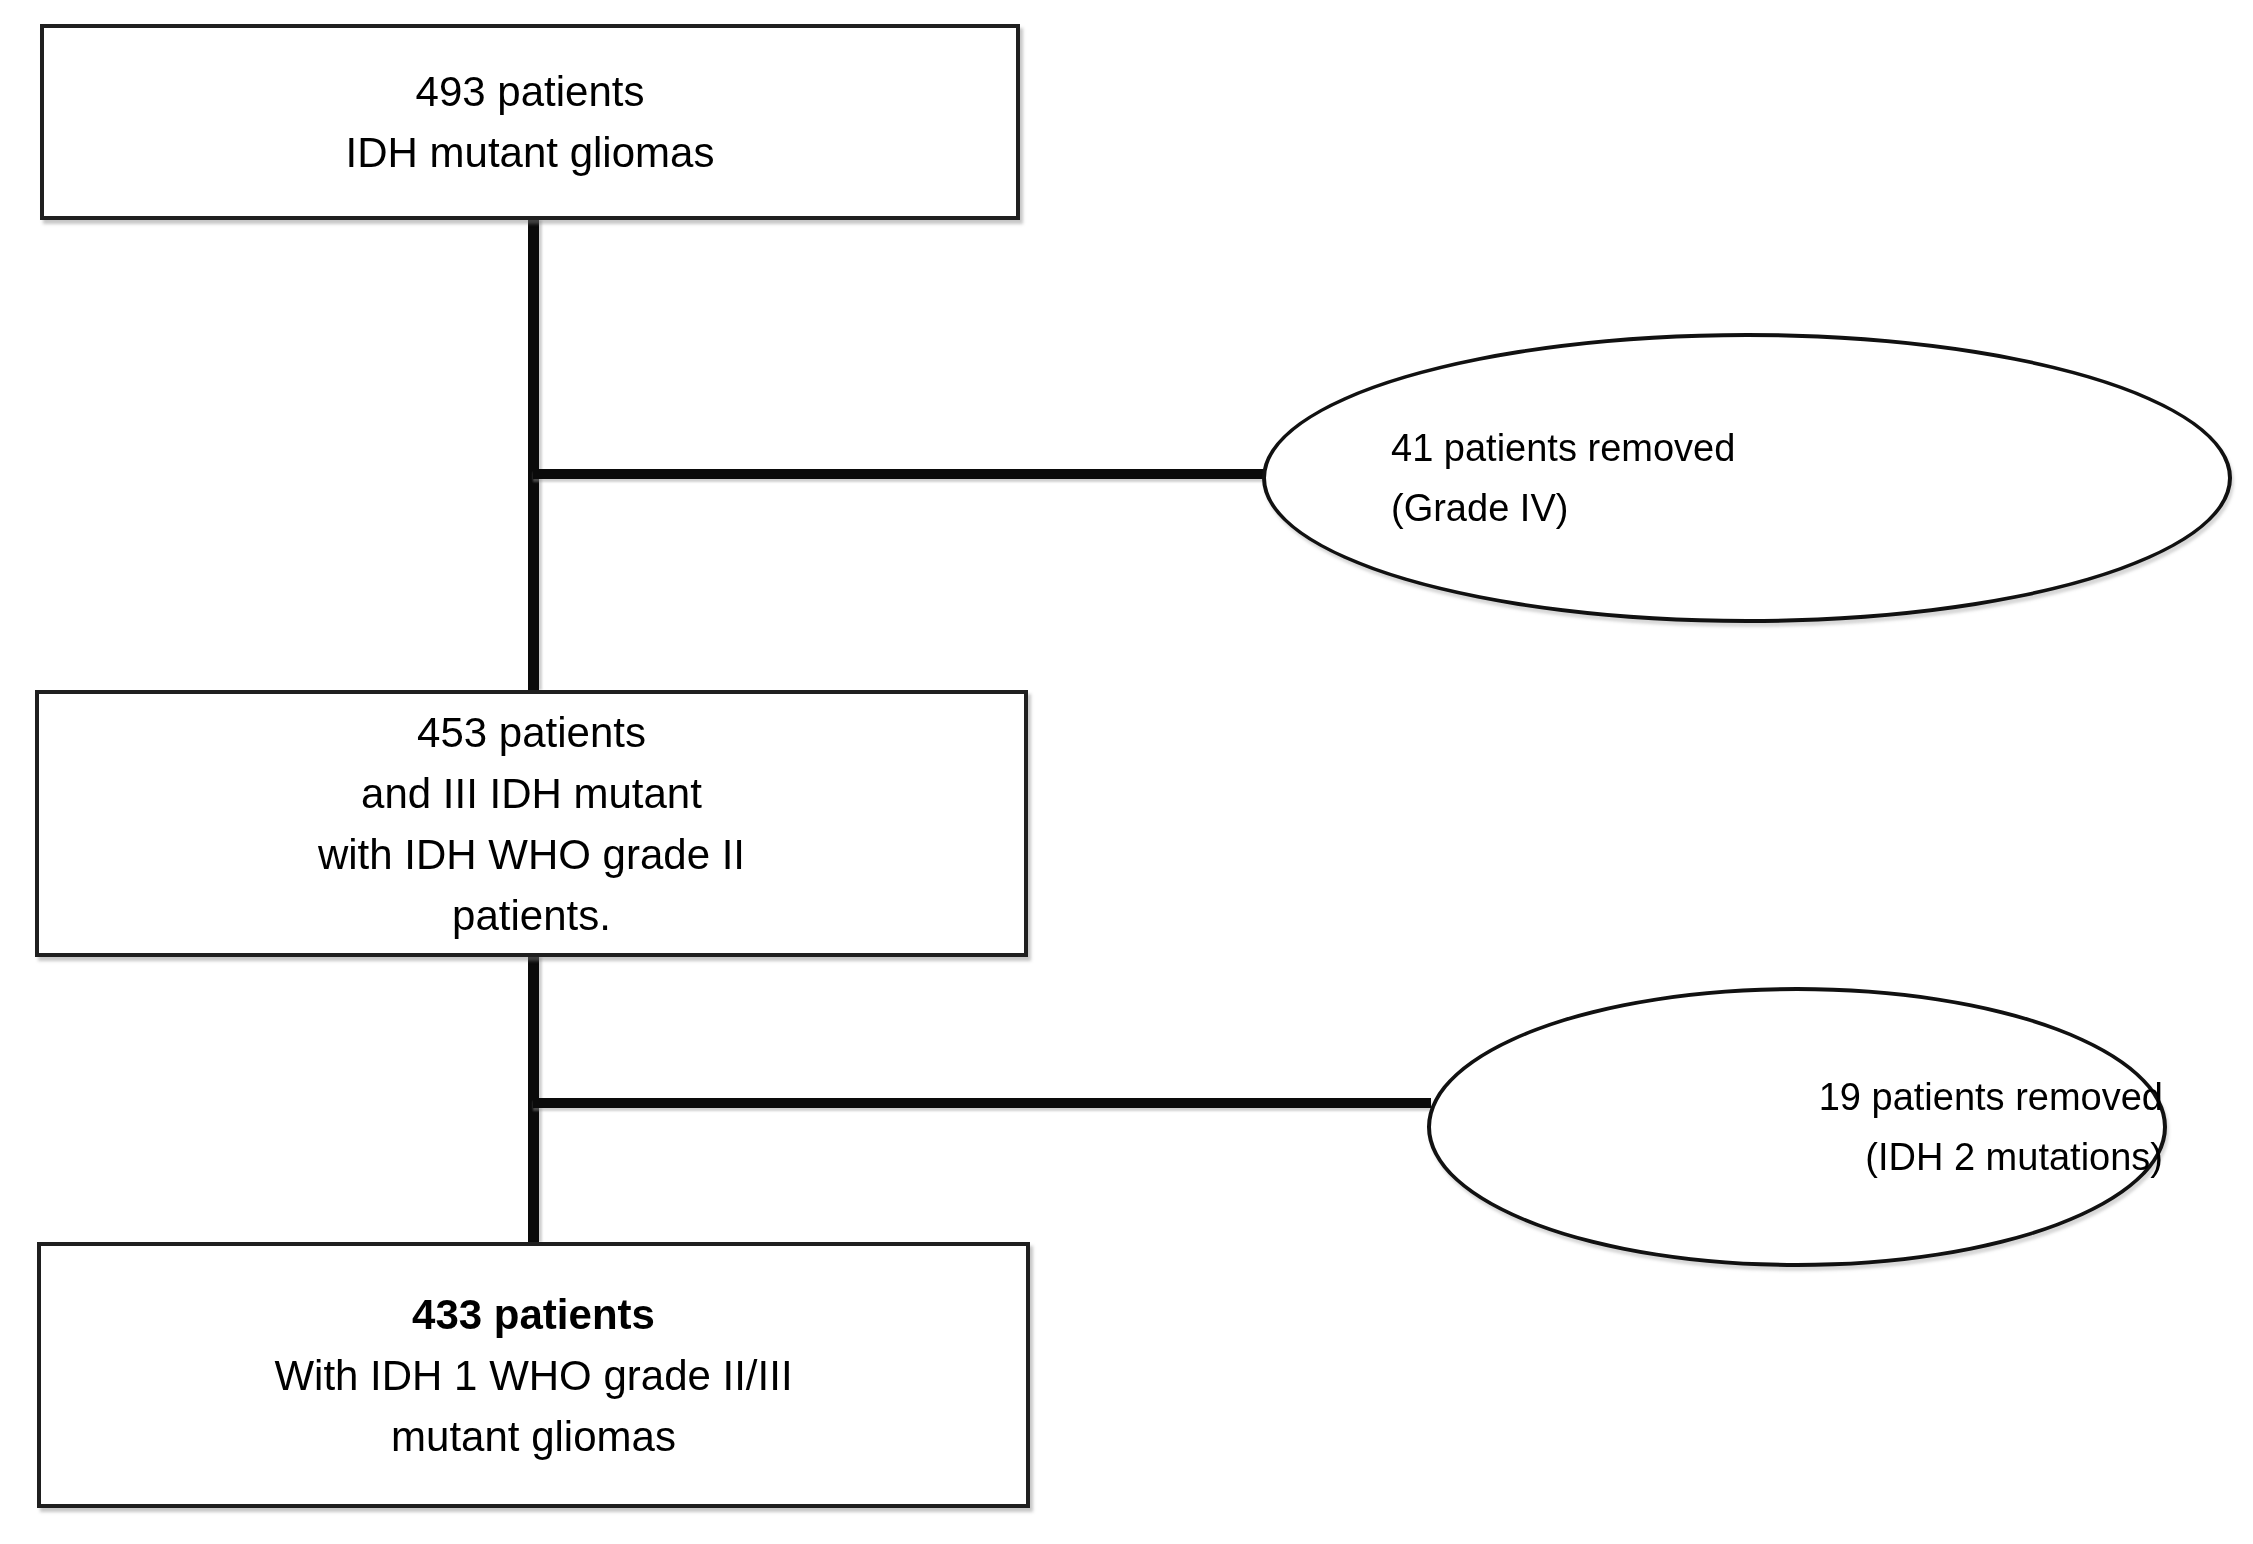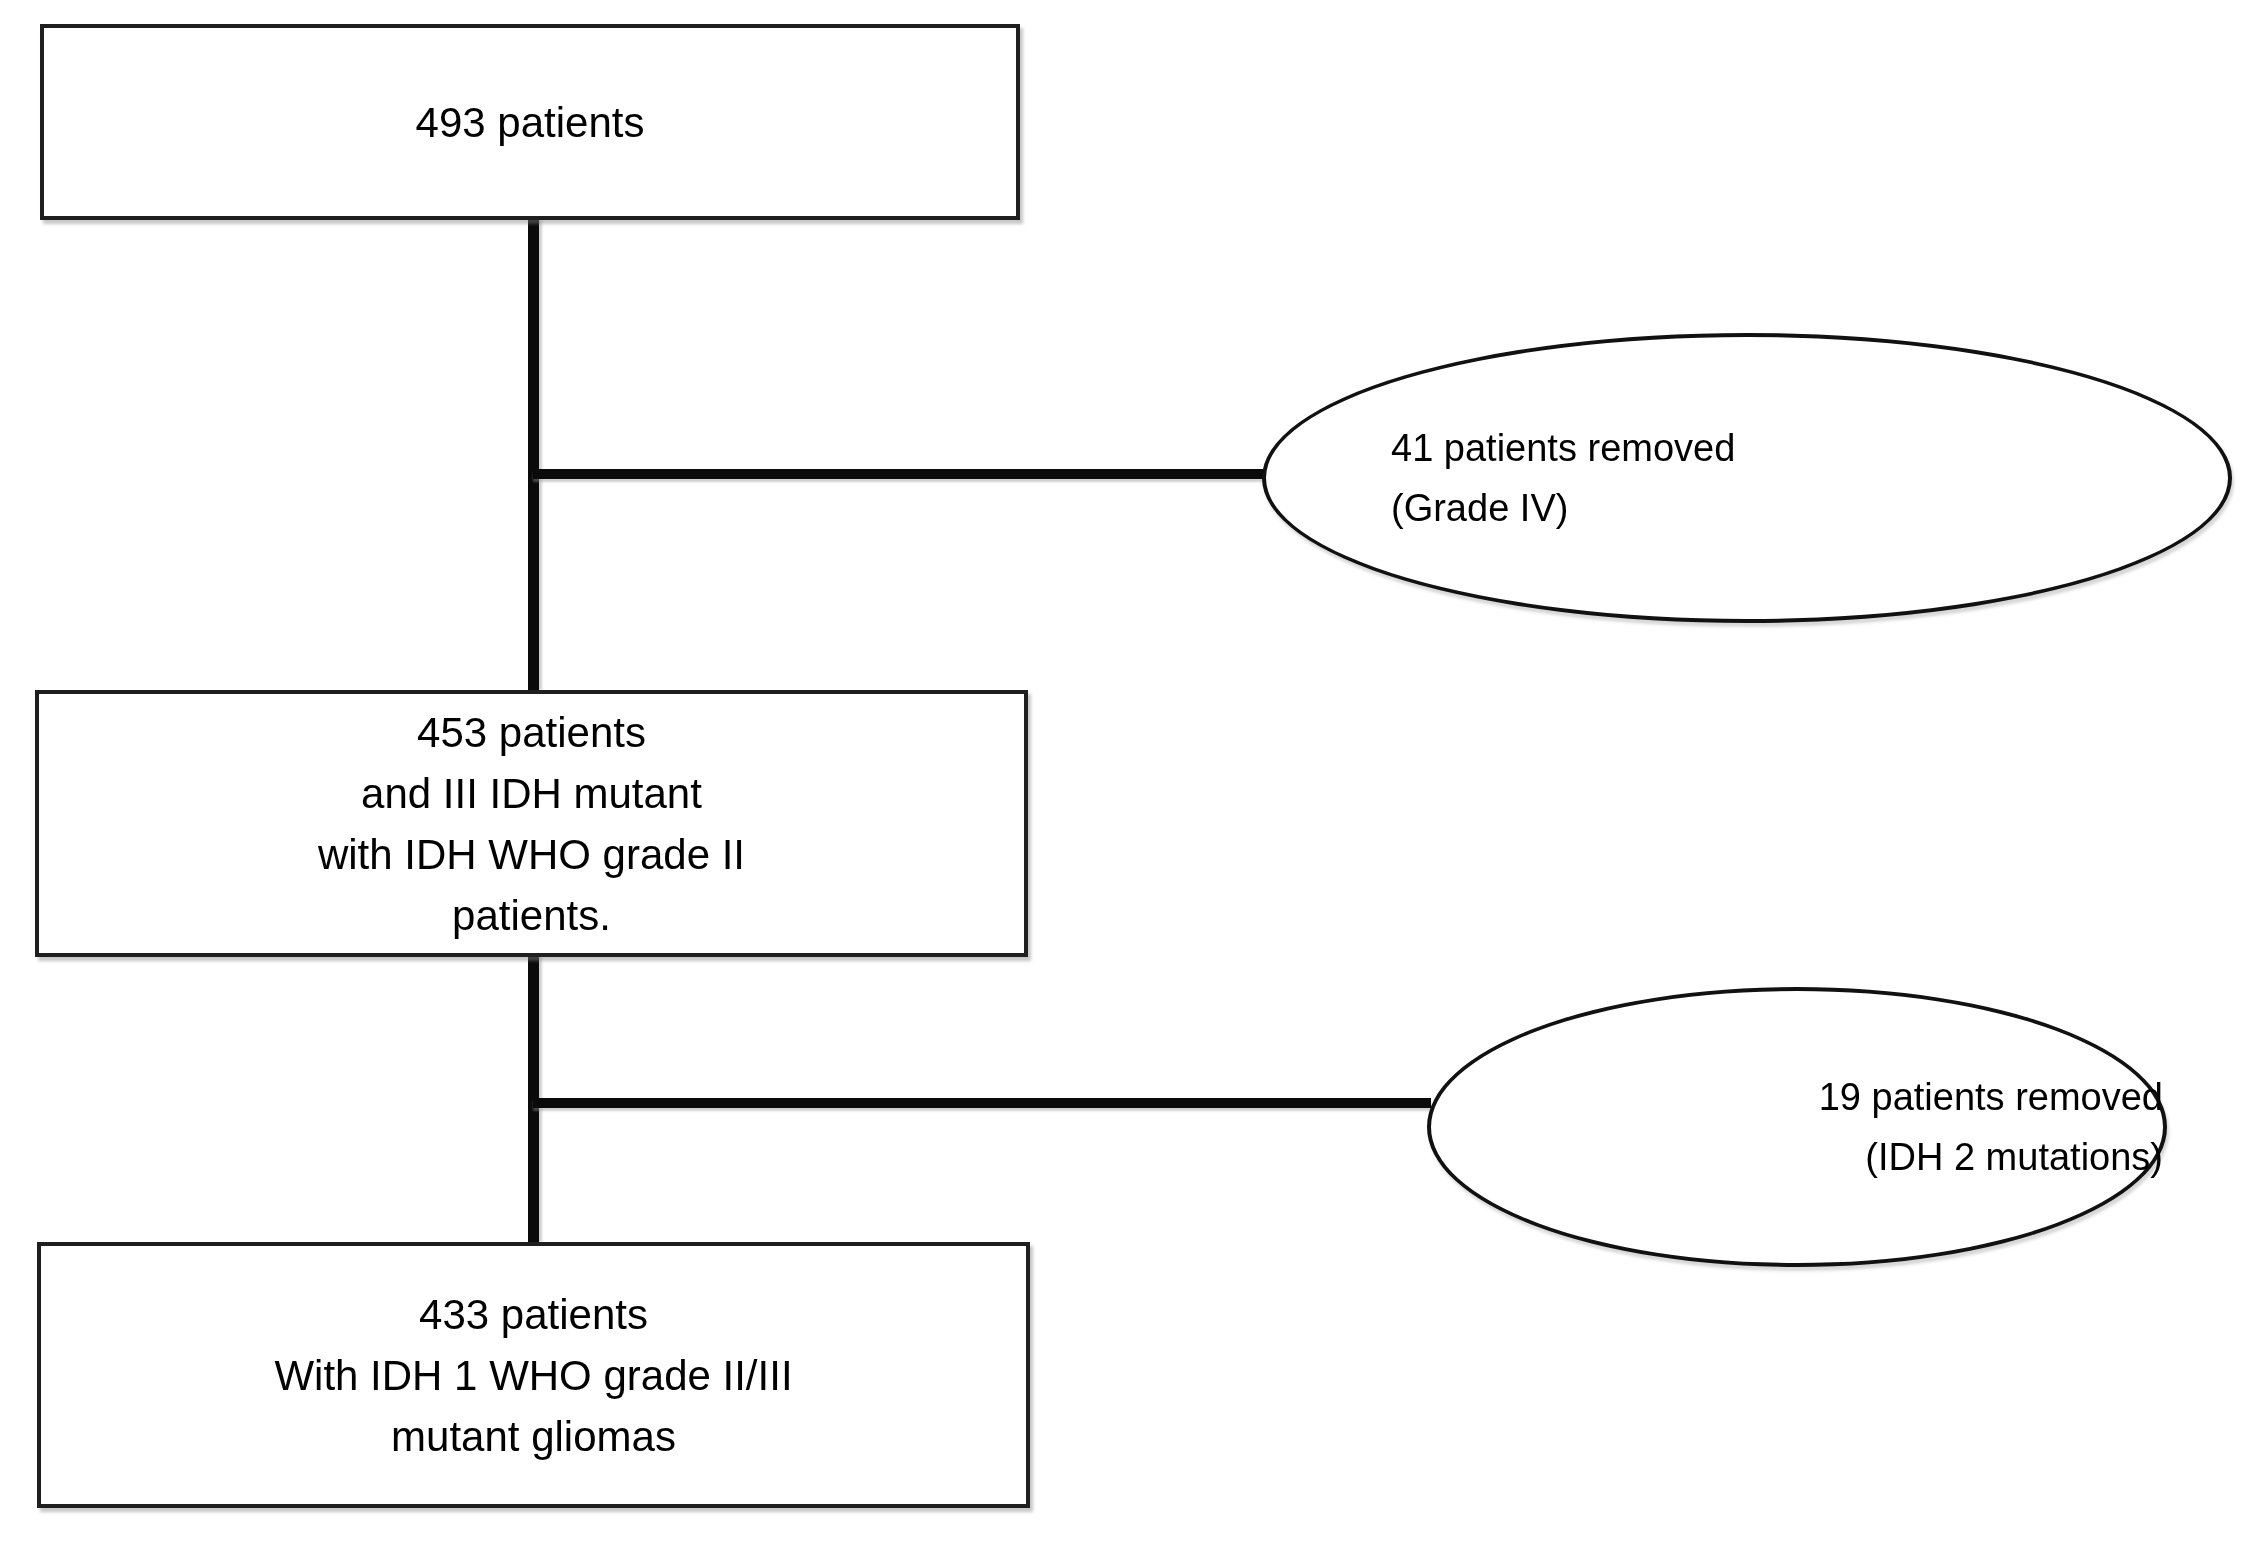--- a/index.html
+++ b/index.html
@@ -53,21 +53,21 @@
     position: absolute;
     background: #0a0a0a;
   }
   .connector.v {
     box-shadow: 3px 0 2px rgba(150,150,150,0.45);
   }
   .connector.h {
     box-shadow: 0 3px 2px rgba(150,150,150,0.45);
   }
   .line { white-space: nowrap; }
-  .bold-line { font-weight: normal; }
+  .bold-line { font-weight: bold; }
 
   
   #box-493 { left: 40px; top: 24px; width: 980px; height: 196px; }
   
   #box-453 { left: 35px; top: 690px; width: 993px; height: 267px; }
   
   #box-433 { left: 37px; top: 1242px; width: 993px; height: 266px; }
 
   
   #connector-v1 { left: 528px; top: 220px; width: 11px; height: 470px; }
@@ -84,20 +84,21 @@
 
 <div class="stage">
 
   <div class="connector v" id="connector-v1"></div>
   <div class="connector v" id="connector-v2"></div>
   <div class="connector h" id="connector-h1"></div>
   <div class="connector h" id="connector-h2"></div>
 
   <div class="node-box" id="box-493">
     <div class="line">493 patients</div>
+    <div class="line">IDH mutant gliomas</div>
   </div>
 
   <div class="node-ellipse" id="ellipse-41">
     <div class="line">41 patients removed</div>
     <div class="line">(Grade IV)</div>
   </div>
 
   <div class="node-box" id="box-453">
     <div class="line">453 patients</div>
     <div class="line">and III IDH mutant</div>

